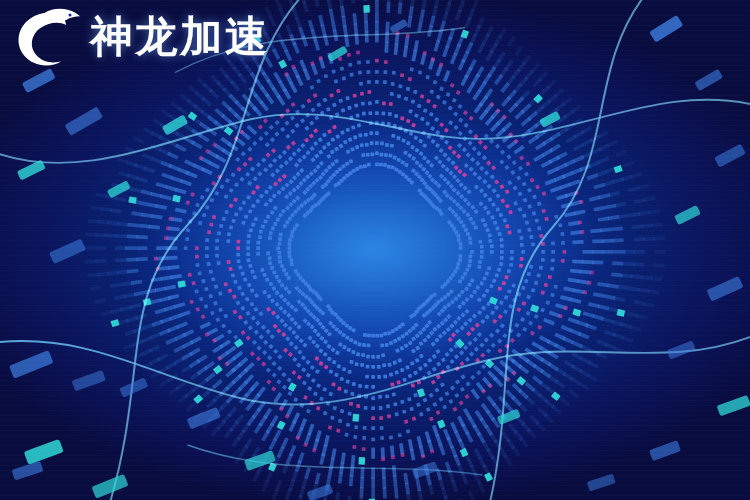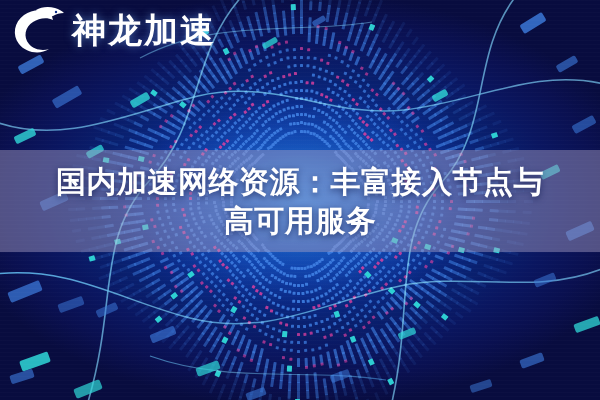--- a/index.html
+++ b/index.html
@@ -2666,18 +2666,14 @@
     <svg id="logo-mark" viewBox="0 0 56 52">
       <path d="M41 9 C33 5 22 5 14 11 C4 18 2 31 9 40 C16 49 30 51 39 45
                C33 47 24 46 19 40 C13 33 15 23 23 18 C29 14 37 13 43 16 Z" fill="#ffffff"></path>
       <path d="M26 6 C31 3 38 2 45 4 C49 5 52 7 54 9 C50 9 46 10 43 12
                C39 14 35 13 31 11 C29 10 27 8 26 6 Z" fill="#ffffff"></path>
       <circle cx="46" cy="8" r="1.2" fill="#0a2a88"></circle>
     </svg>
     <div id="logo-text">神龙加速</div>
   </div>
 
-  <div id="headline-band">
-    <div id="headline">国内加速网络资源：丰富接入节点与
-高可用服务</div>
-  </div>
 
 </div>
 
 </body></html>

